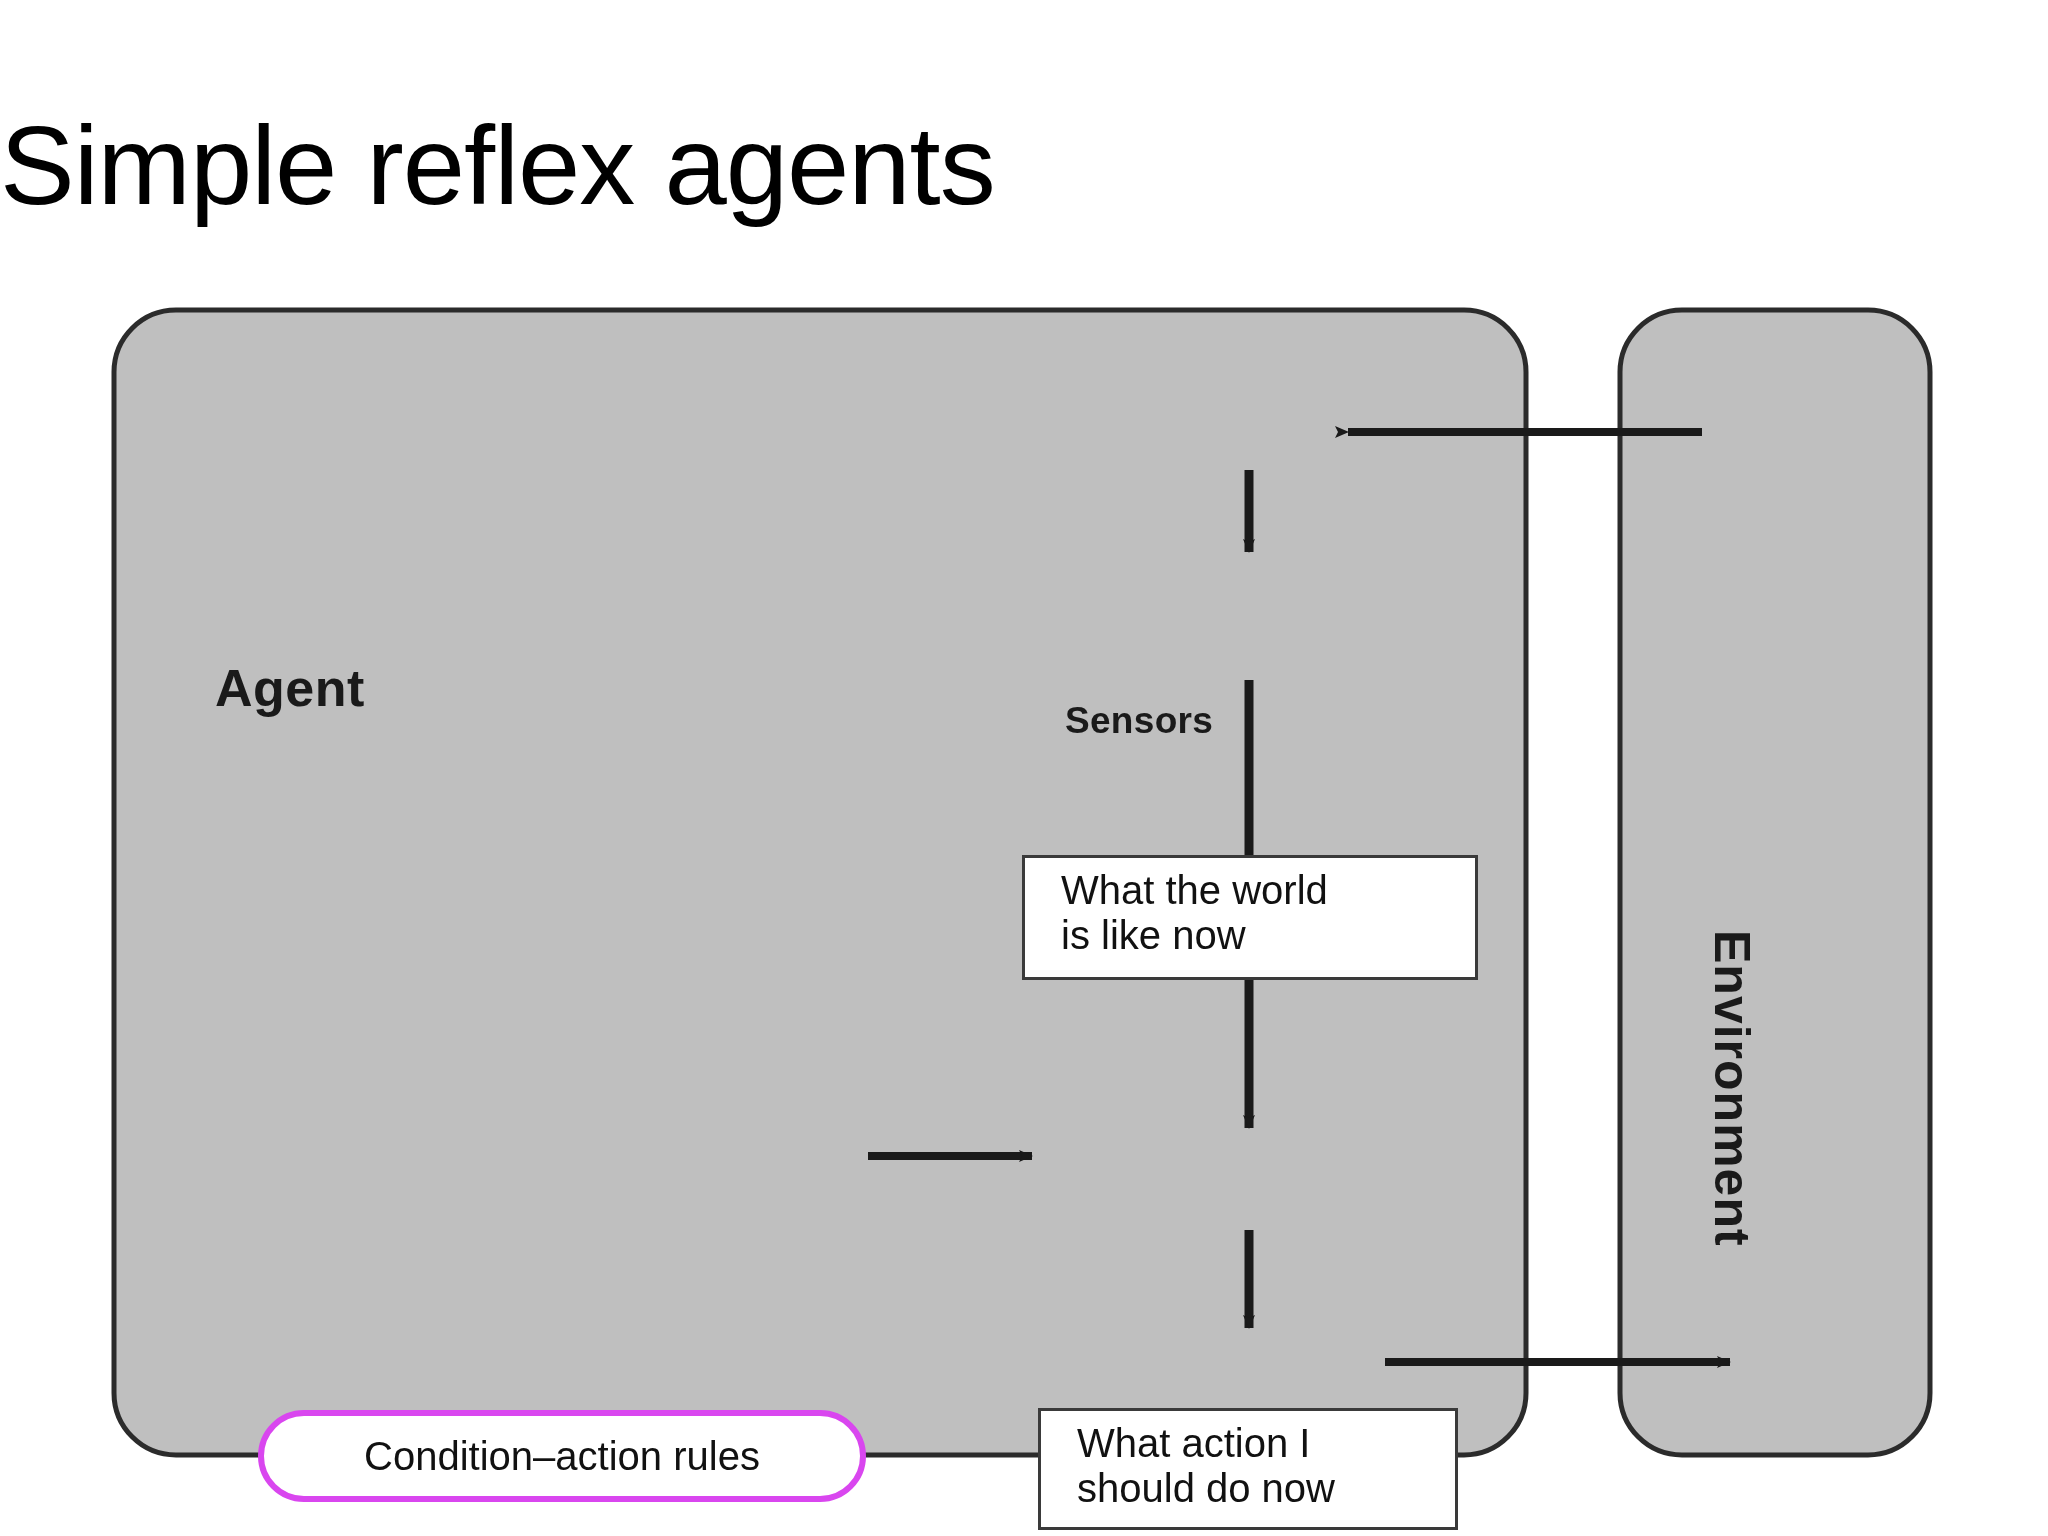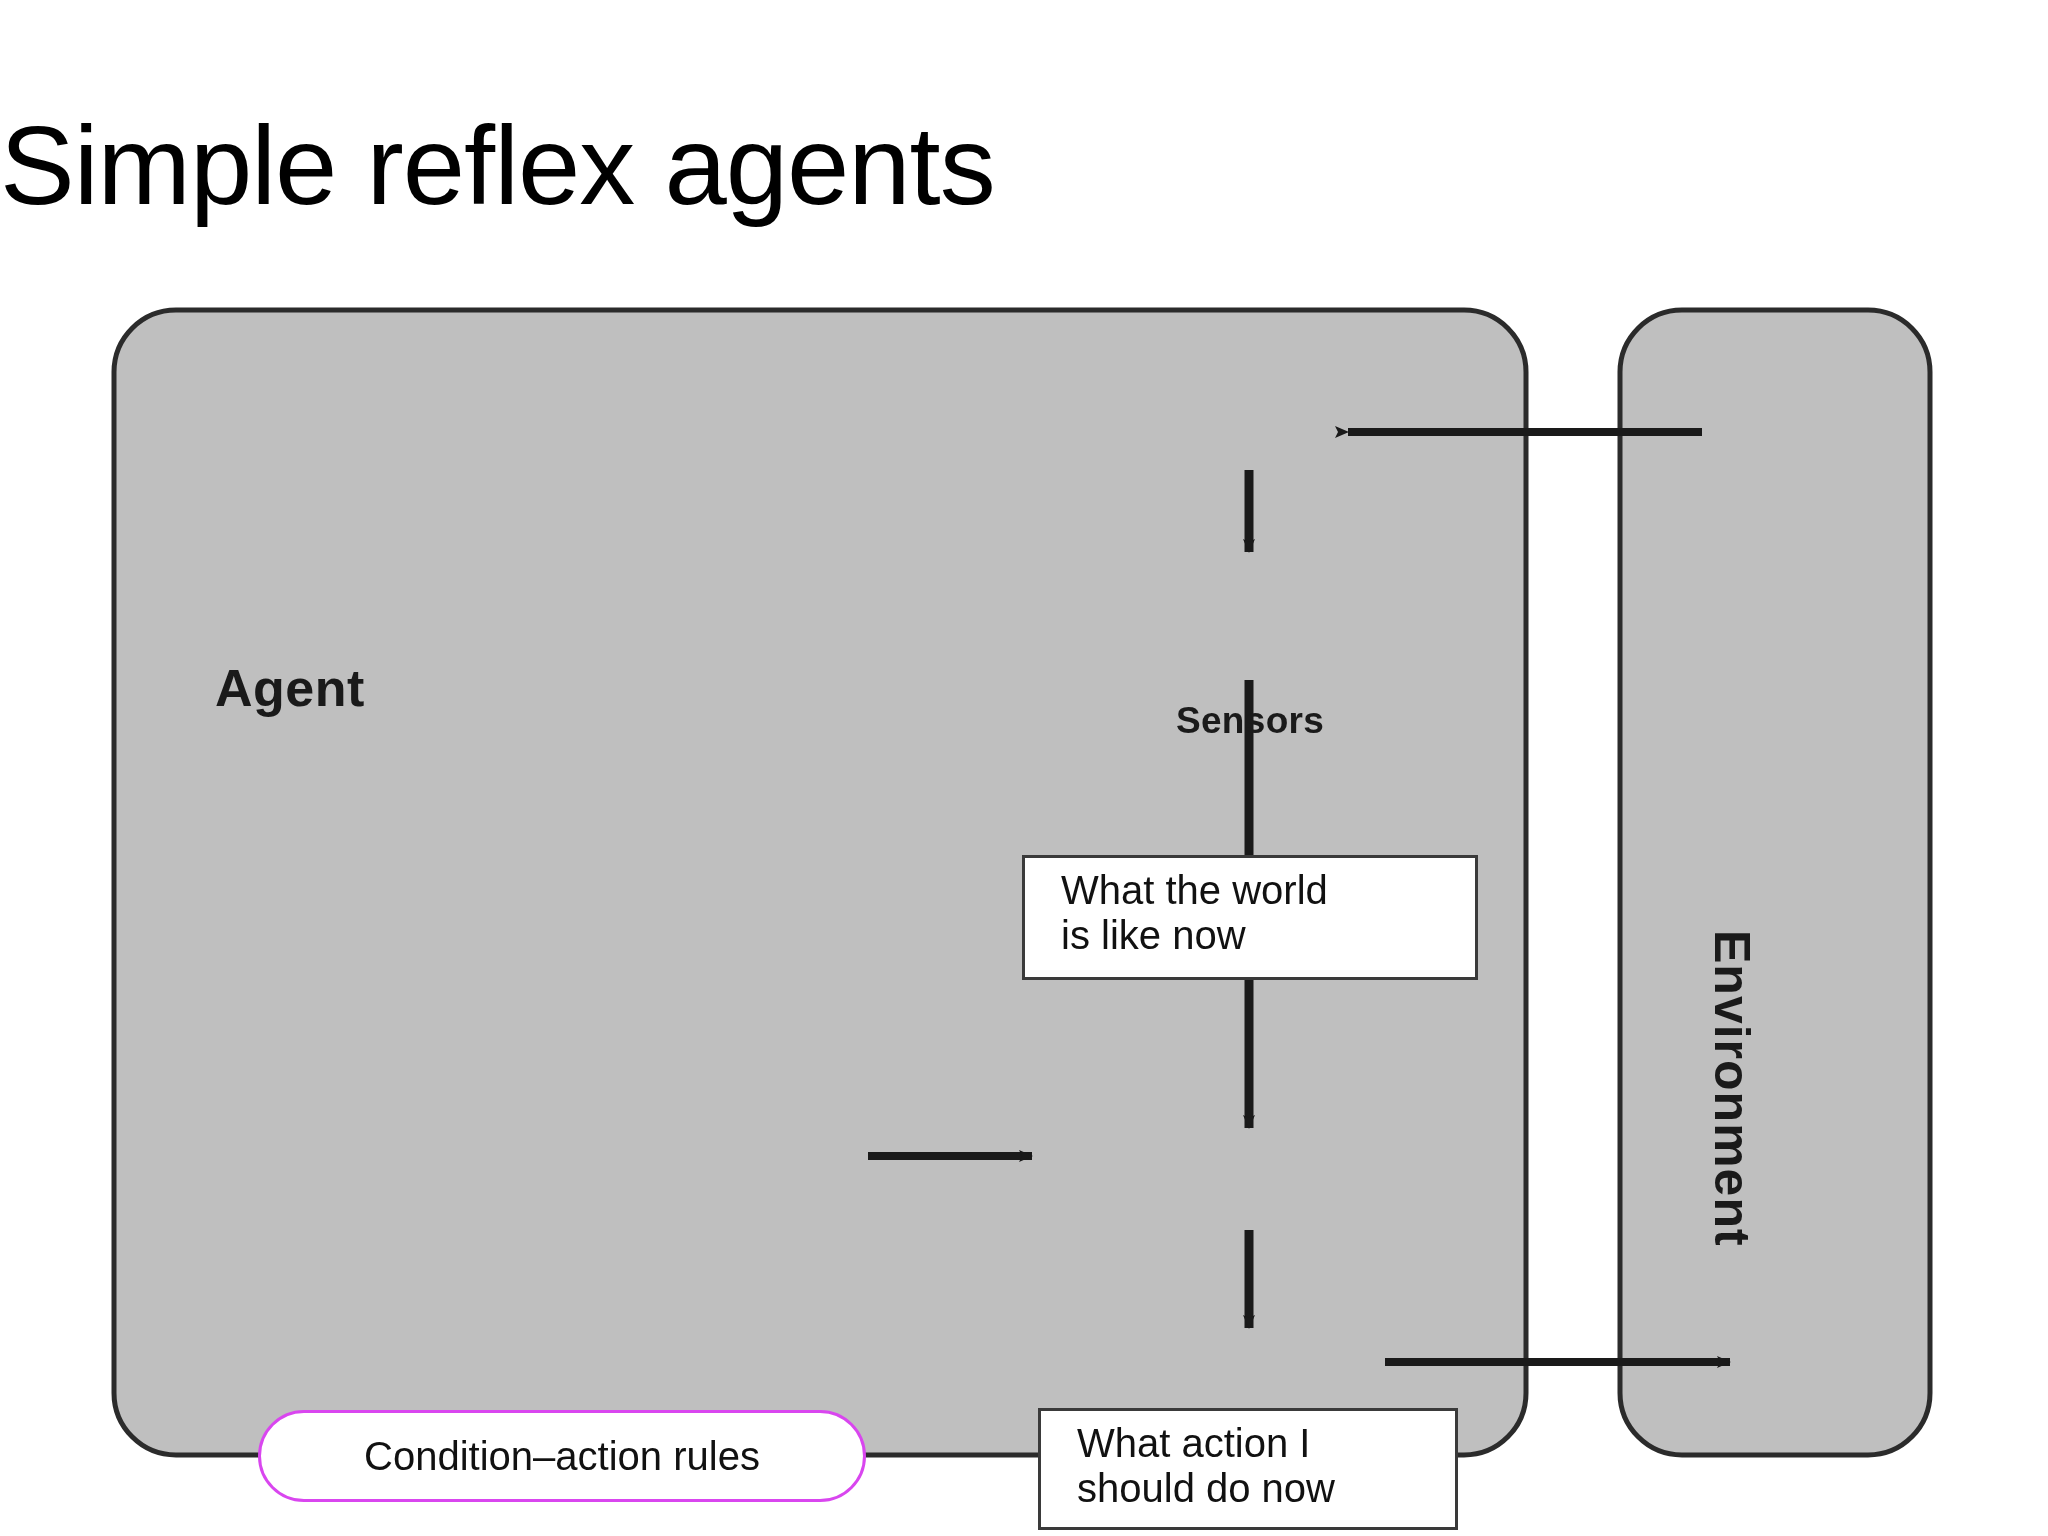--- a/index.html
+++ b/index.html
@@ -52,21 +52,21 @@
     white-space: nowrap;
   }
   .label-agent {
     left: 208px;
     top: 358px;
     font-size: 52px;
     letter-spacing: 0.5px;
     margin-left: 7px;
   }
   .label-sensors {
-    left: 1176px;
+    left: 1065px;
     top: 400px;
     font-size: 37px;
     letter-spacing: 0.3px;
   }
   .label-environment {
     left: 1703px;
     top: 630px;
     font-size: 50px;
     letter-spacing: 1px;
     transform-origin: left top;
@@ -97,21 +97,21 @@
     width: 420px;
     height: 122px;
   }
   .rules-pill {
     position: absolute;
     left: 258px;
     top: 1110px;
     width: 608px;
     height: 92px;
     background: #ffffff;
-    border: 3px solid #d946ef;
+    border: 6px solid #d946ef;
     border-radius: 46px;
     box-sizing: border-box;
     display: flex;
     align-items: center;
     justify-content: center;
     font-size: 40px;
     color: #111111;
     white-space: nowrap;
   }
 </style>

